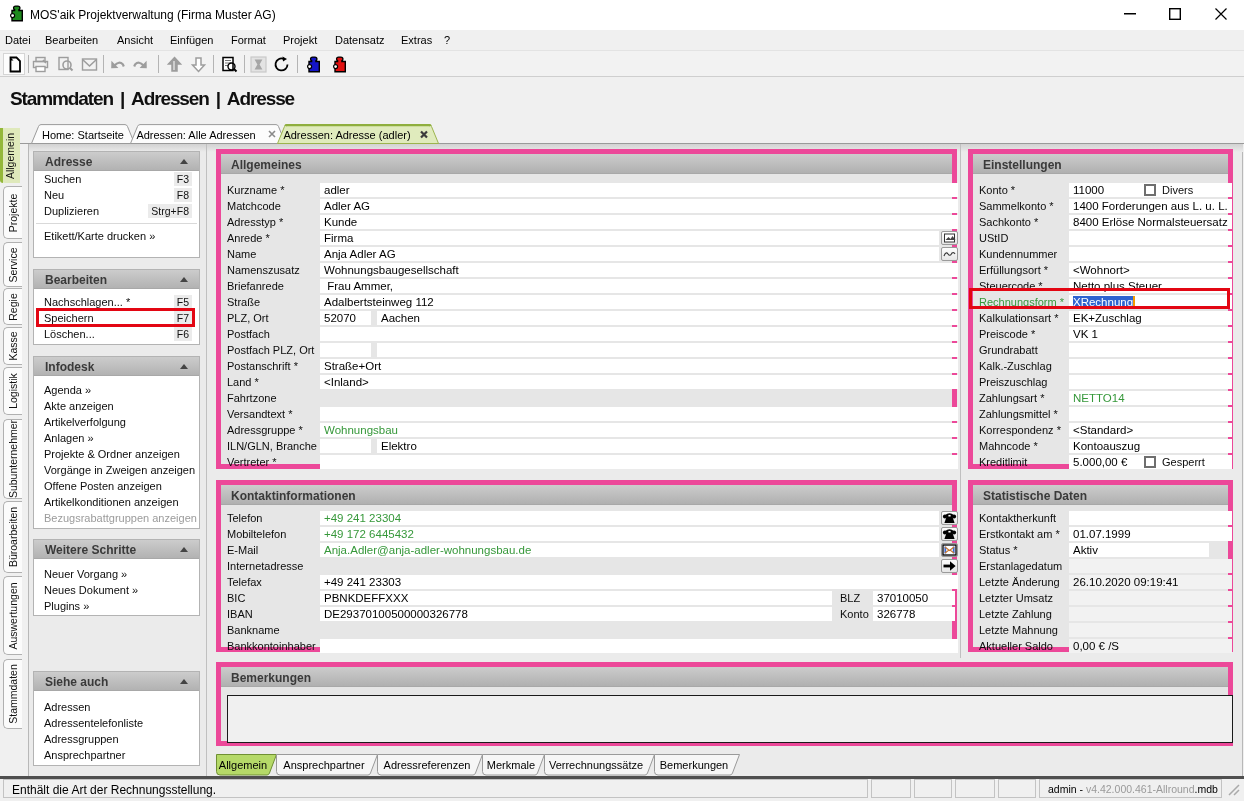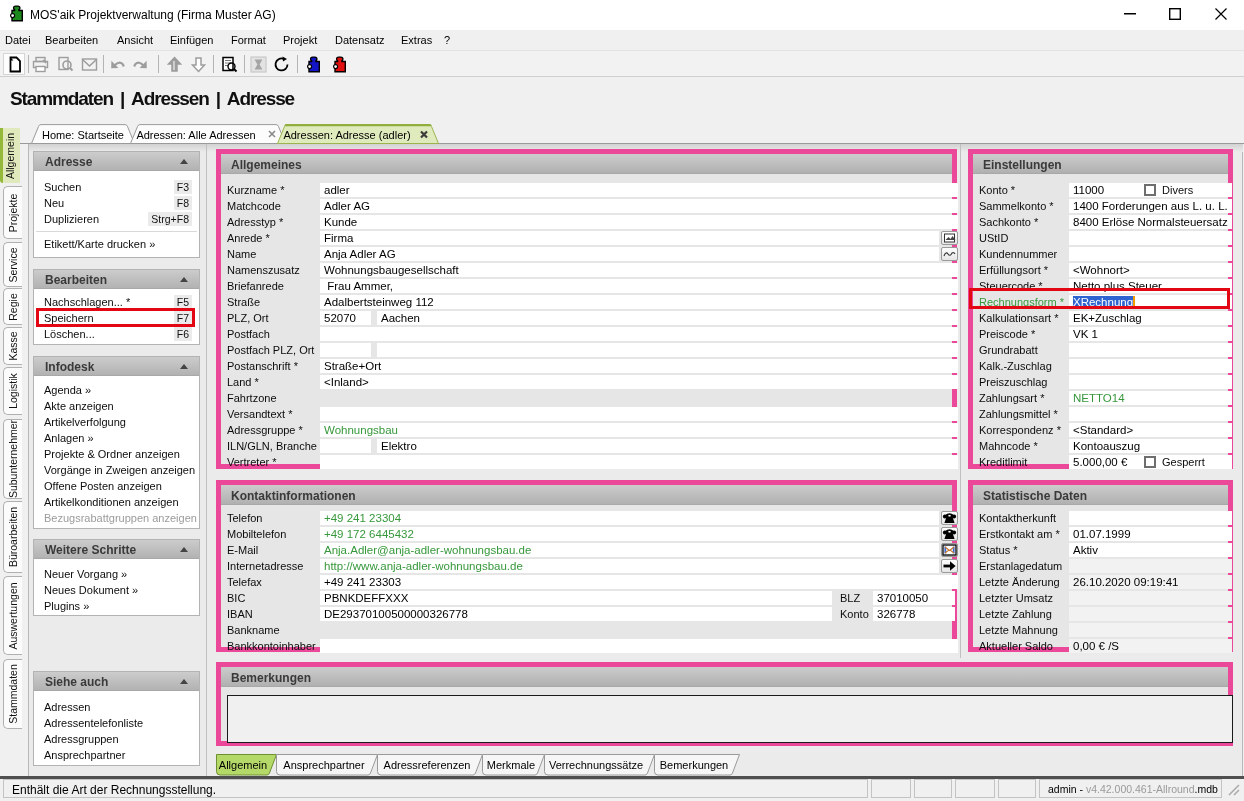--- a/index.html
+++ b/index.html
@@ -193,21 +193,21 @@
   </div>
 <div class="vtab" style="top:576px;height:79px">
     <span>Auswertungen</span>
   </div>
 <div class="vtab" style="top:659px;height:70px">
     <span>Stammdaten</span>
   </div>
 
 <div class="panel" style="top:151px;height:107px">
   <div class="phead">Adresse<span class="arr"></span></div>
-  <div class="pitem" style="margin-top:8px">Suchen<span class="sc">F3</span></div>
+  <div class="pitem" style="">Suchen<span class="sc">F3</span></div>
   <div class="pitem">Neu<span class="sc">F8</span></div>
   <div class="pitem">Duplizieren<span class="sc">Strg+F8</span></div>
   <div class="psep"></div>
   <div class="pitem">Etikett/Karte drucken »</div>
 </div>
 <div class="panel" style="top:269px;height:76px">
   <div class="phead">Bearbeiten<span class="arr"></span></div>
   <div class="pitem" style="margin-top:5px">Nachschlagen... *<span class="sc">F5</span></div>
   <div class="pitem">Speichern<span class="sc">F7</span></div>
   <div class="pitem">Löschen...<span class="sc">F6</span></div>
@@ -290,21 +290,20 @@
 
 <div class="group" style="left:216px;top:480px;width:741px;height:172px">
   <div class="ghead">Kontaktinformationen</div>
   <div class="lbl" style="left:6px;top:27px">Telefon</div>
     <div class="fld green" style="left:99px;top:26px;width:619px">+49 241 23304</div>
   <div class="lbl" style="left:6px;top:43px">Mobiltelefon</div>
     <div class="fld green" style="left:99px;top:42px;width:619px">+49 172 6445432</div>
   <div class="lbl" style="left:6px;top:59px">E-Mail</div>
     <div class="fld green" style="left:99px;top:58px;width:619px">Anja.Adler@anja-adler-wohnungsbau.de</div>
   <div class="lbl" style="left:6px;top:75px">Internetadresse</div>
-    <div class="fld green" style="left:99px;top:74px;width:619px">http://www.anja-adler-wohnungsbau.de</div>
   <div class="lbl" style="left:6px;top:91px">Telefax</div>
     <div class="fld" style="left:99px;top:90px;width:638px">+49 241 23303</div>
   <div class="lbl" style="left:6px;top:107px">BIC</div>
     <div class="fld" style="left:99px;top:106px;width:512px">PBNKDEFFXXX</div>
     <div class="lbl" style="left:619px;top:107px">BLZ</div>
     <div class="fld" style="left:652px;top:106px;width:82px">37010050</div>
   <div class="lbl" style="left:6px;top:123px">IBAN</div>
     <div class="fld" style="left:99px;top:122px;width:512px">DE29370100500000326778</div>
     <div class="lbl" style="left:619px;top:123px">Konto</div>
     <div class="fld" style="left:652px;top:122px;width:82px">326778</div>
@@ -387,21 +386,21 @@
 </div>
 <div class="redbox" style="left:969px;top:288px;width:261px;height:21px"></div>
 
 <div class="group" style="left:968px;top:480px;width:265px;height:172px">
   <div class="ghead">Statistische Daten</div>
   <div class="lbl" style="left:6px;top:27px">Kontaktherkunft</div>
     <div class="fld" style="left:96px;top:26px;width:163px"></div>
   <div class="lbl" style="left:6px;top:43px">Erstkontakt am *</div>
     <div class="fld" style="left:96px;top:42px;width:163px">01.07.1999</div>
   <div class="lbl" style="left:6px;top:59px">Status *</div>
-    <div class="fld" style="left:96px;top:58px;width:163px">Aktiv</div>
+    <div class="fld" style="left:96px;top:58px;width:140px">Aktiv</div>
   <div class="lbl" style="left:6px;top:75px">Erstanlagedatum</div>
     <div class="fld ro" style="left:96px;top:74px;width:163px"></div>
   <div class="lbl" style="left:6px;top:91px">Letzte Änderung</div>
     <div class="fld ro" style="left:96px;top:90px;width:163px">26.10.2020 09:19:41</div>
   <div class="lbl" style="left:6px;top:107px">Letzter Umsatz</div>
     <div class="fld ro" style="left:96px;top:106px;width:163px"></div>
   <div class="lbl" style="left:6px;top:123px">Letzte Zahlung</div>
     <div class="fld ro" style="left:96px;top:122px;width:163px"></div>
   <div class="lbl" style="left:6px;top:139px">Letzte Mahnung</div>
     <div class="fld ro" style="left:96px;top:138px;width:163px"></div>

